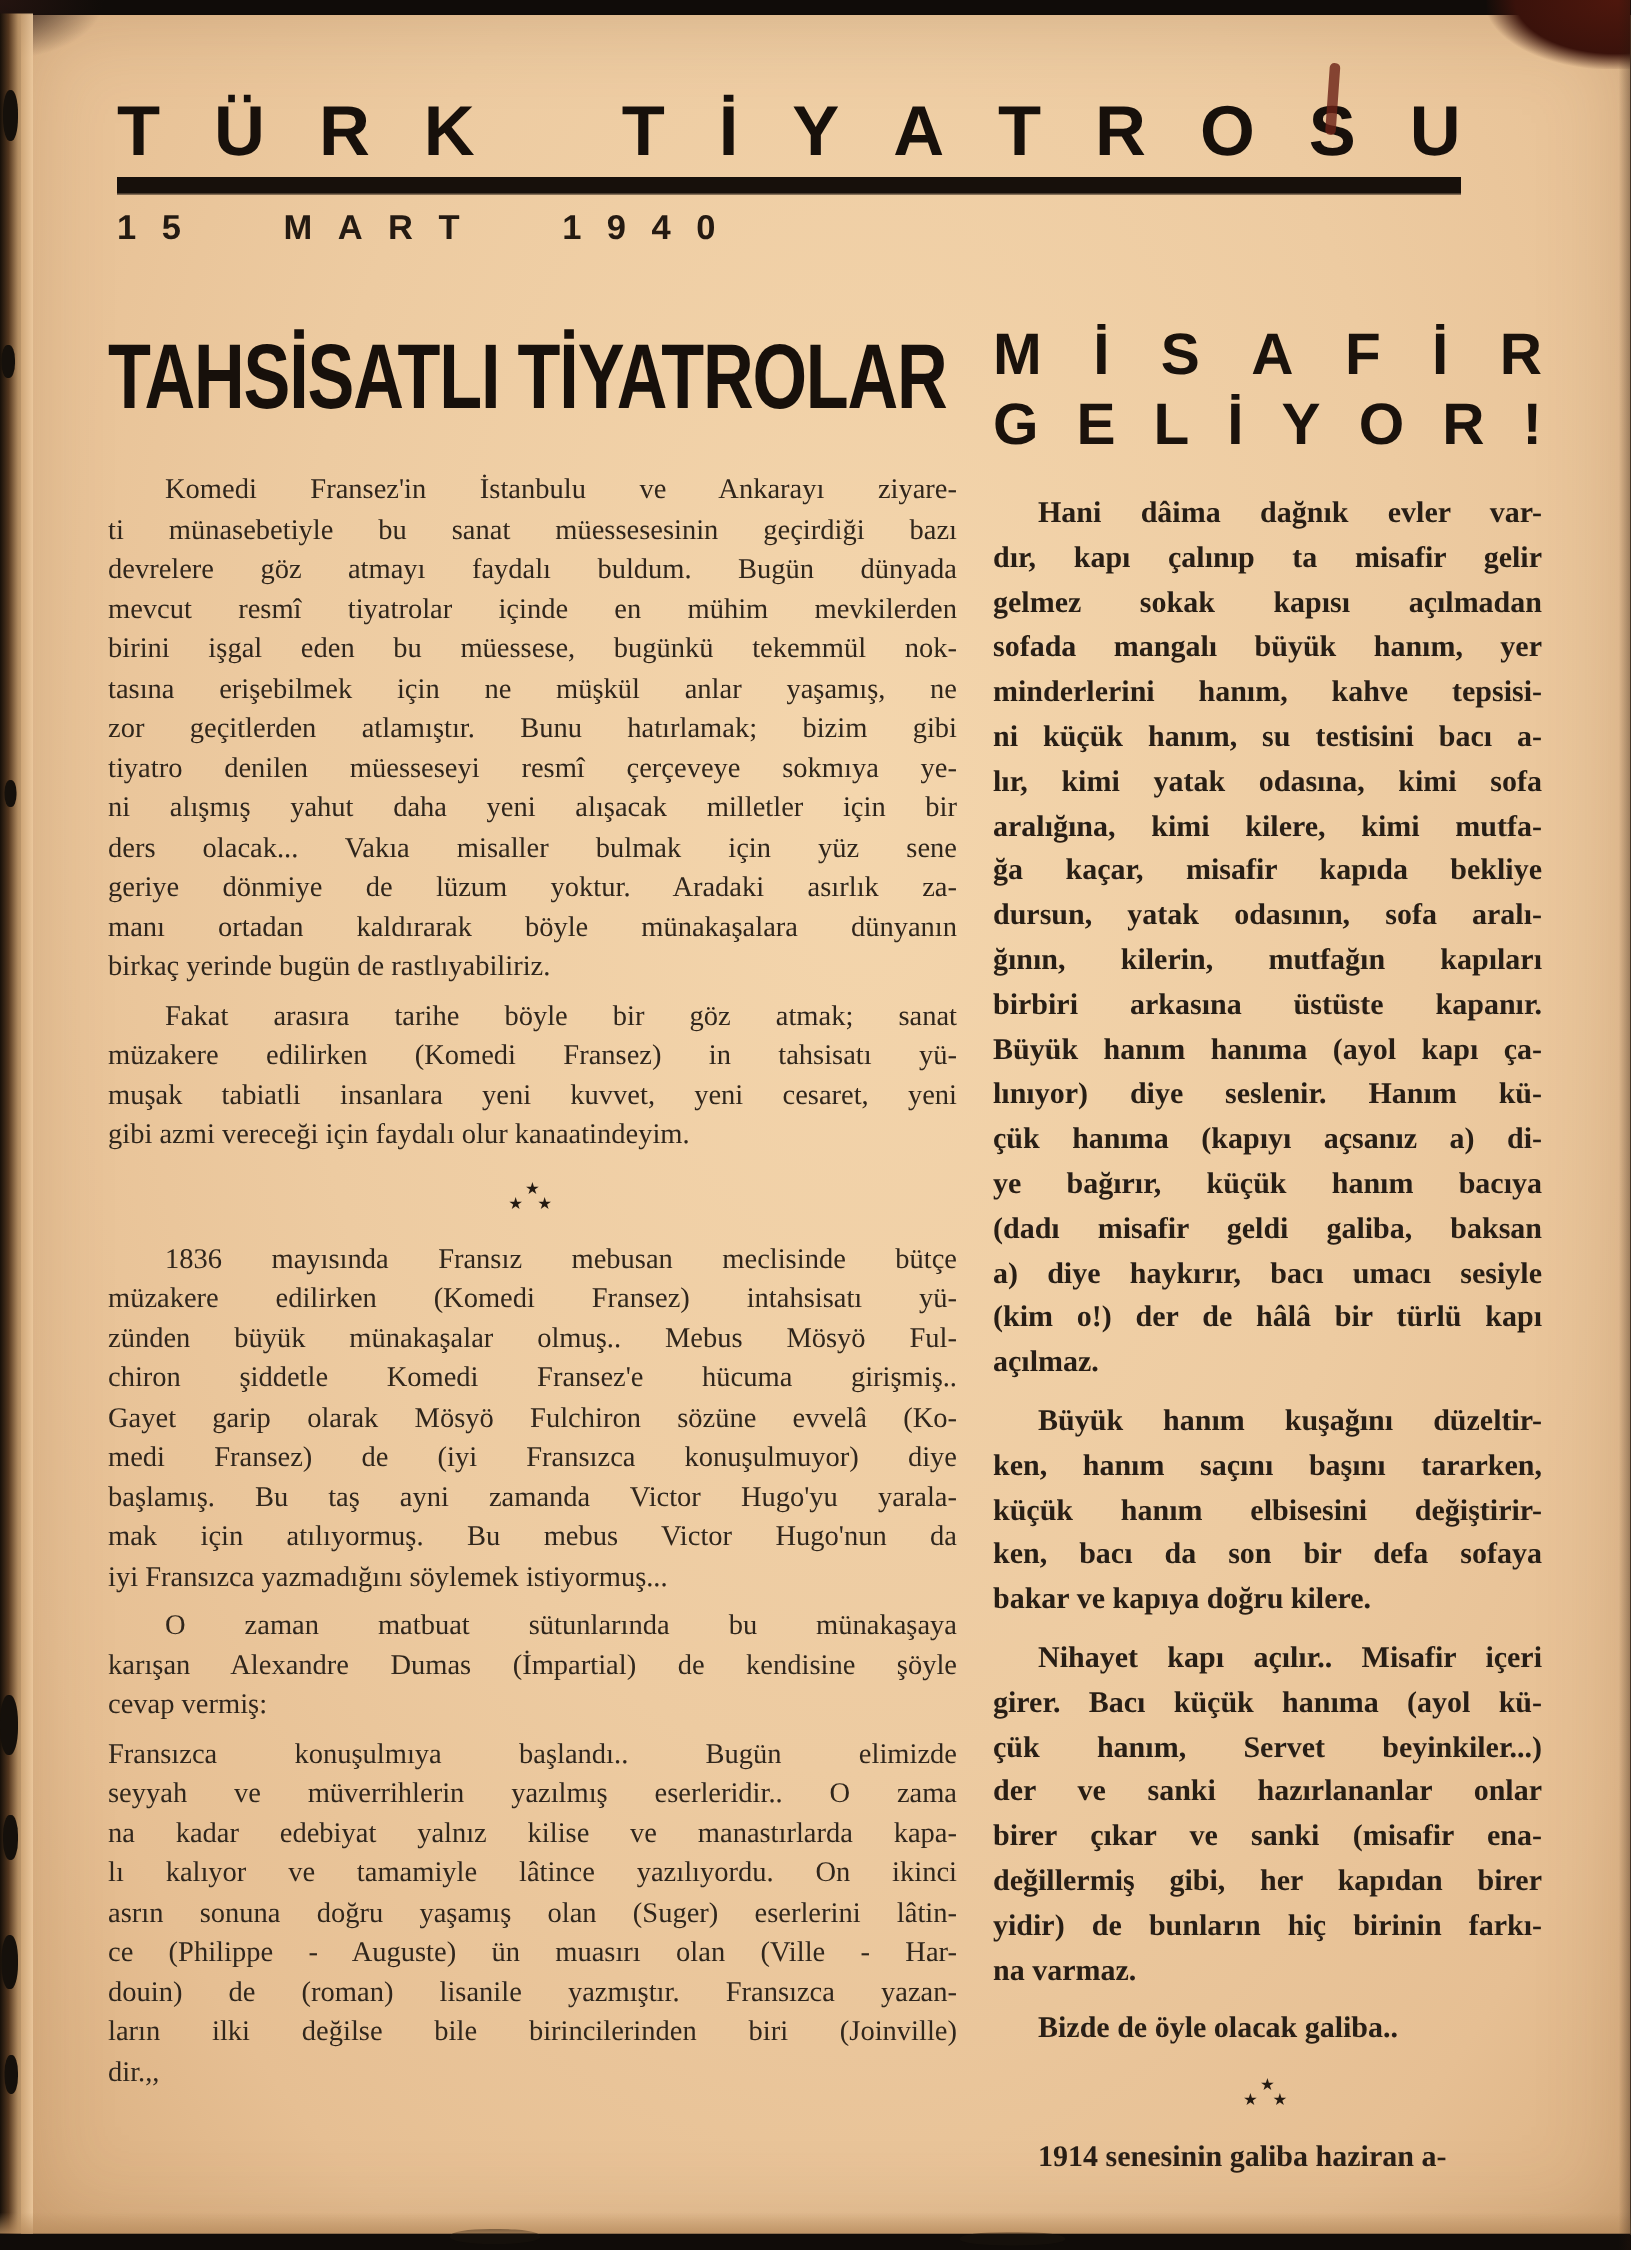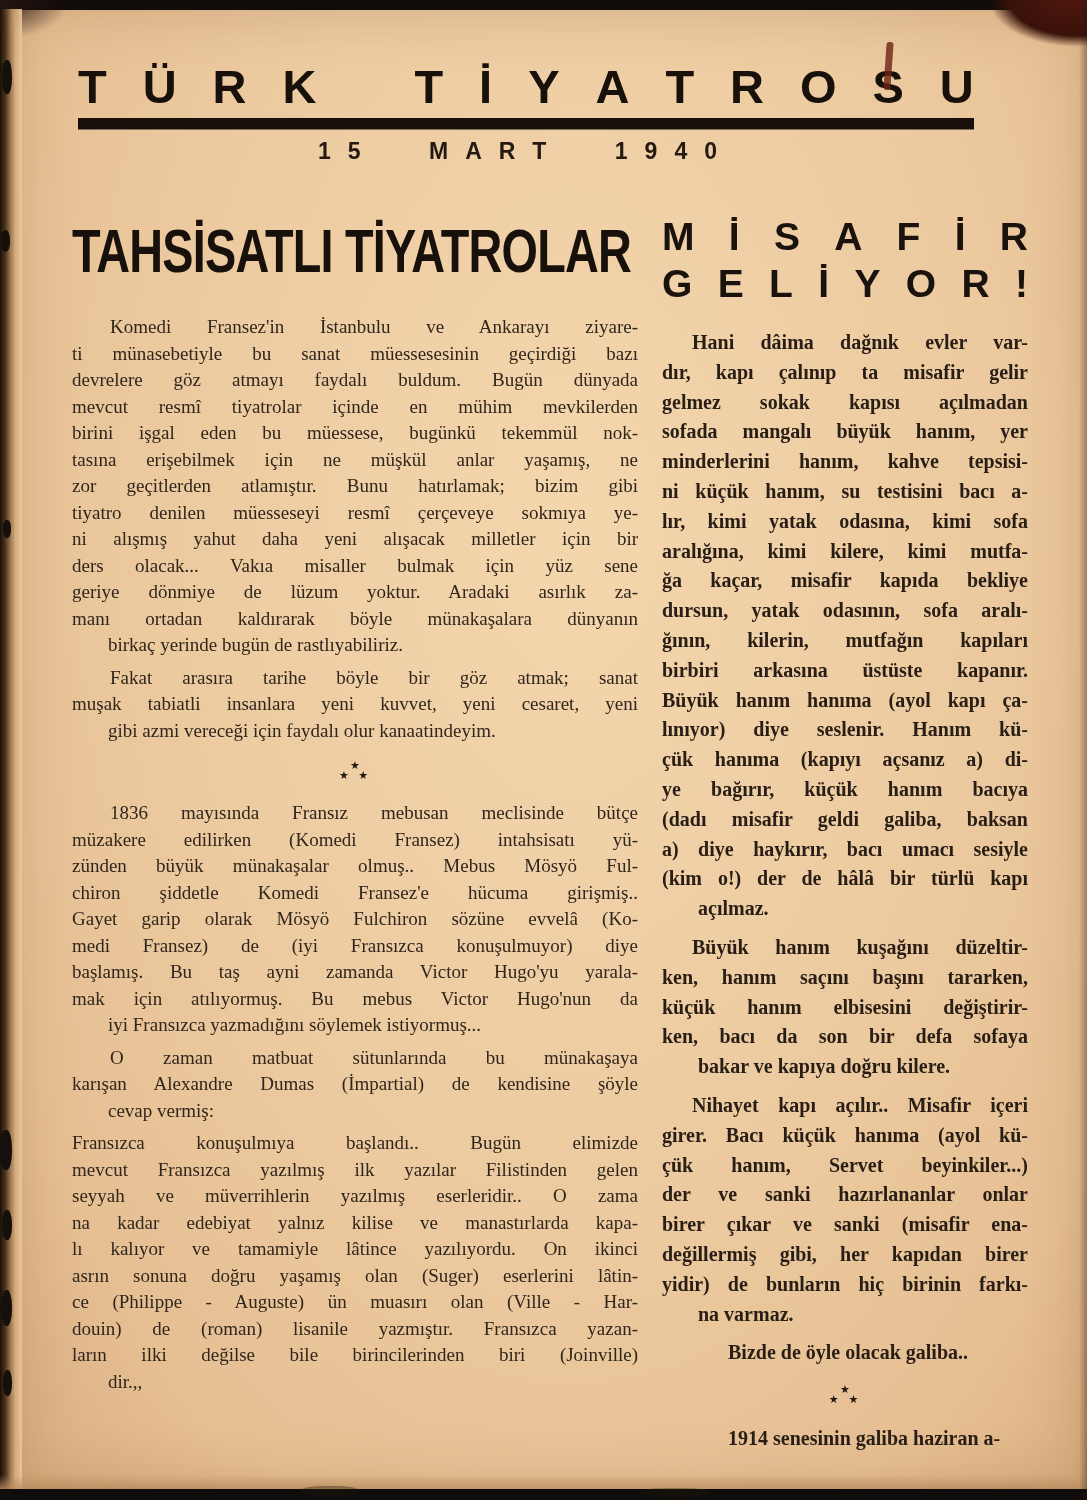--- a/index.html
+++ b/index.html
@@ -38,21 +38,21 @@
   .masthead-wrap{position:absolute;left:64px;top:48px;width:896px;}
   .masthead{
     display:flex;justify-content:space-between;align-items:flex-end;
     font-family:"Liberation Sans", sans-serif;font-weight:bold;
     font-size:47px;color:#17100b;height:56px;
   }
   .masthead span{display:inline-block;transform:scaleY(1.0);}
   .masthead .sp{width:26px;}
   .mast-rule{height:11px;background:#17100b;margin-top:4px;box-shadow:0 1px 0 rgba(23,16,11,.5);}
   .issue-date{
-    margin-top:9px;text-align:center;
+    margin-top:9px;
     font-family:"Liberation Sans", sans-serif;font-weight:bold;
     font-size:23px;letter-spacing:17px;word-spacing:28px;color:#241a12;
   }
 
   
   .columns{position:absolute;left:58px;top:200px;width:956px;display:flex;}
   .col-left{width:566px;margin-right:24px;}
   .col-right{width:366px;}
 
   .title-left{
@@ -67,21 +67,21 @@
     font-family:"Liberation Sans", sans-serif;font-weight:bold;
     font-size:39px;color:#1a120c;height:47px;align-items:flex-end;
   }
 
   
   .body-text .para{margin:0 0 6px 0;}
   .line{
     text-align:justify;text-align-last:justify;
     overflow:hidden;white-space:nowrap;
   }
-  .line.last{text-align-last:left;margin-left:36px;}
+  .line.last{text-align-last:left;}
   .body-left-text{font-size:19px;line-height:26.5px;color:#30261c;}
   .body-left-text .line.first{text-indent:38px;}
   .body-right-text{font-size:20px;line-height:29.8px;font-weight:bold;color:#281e15;}
   .body-right-text .line.first{text-indent:30px;}
   .body-right-text .para{margin:0 0 9px 0;}
 
   .divider{
     display:flex;flex-direction:column;align-items:center;
     margin:17px 0 19px 0;color:#241a12;
     font-size:11px;line-height:10px;font-family:"DejaVu Sans", sans-serif;
@@ -129,20 +129,21 @@
               <div class="line">zor geçitlerden atlamıştır. Bunu hatırlamak; bizim gibi</div>
               <div class="line">tiyatro denilen müesseseyi resmî çerçeveye sokmıya ye-</div>
               <div class="line">ni alışmış yahut daha yeni alışacak milletler için bir</div>
               <div class="line">ders olacak... Vakıa misaller bulmak için yüz sene</div>
               <div class="line">geriye dönmiye de lüzum yoktur. Aradaki asırlık za-</div>
               <div class="line">manı ortadan kaldırarak böyle münakaşalara dünyanın</div>
               <div class="line last">birkaç yerinde bugün de rastlıyabiliriz.</div>
             </div>
             <div class="para">
               <div class="line first">Fakat arasıra tarihe böyle bir göz atmak; sanat</div>
+              <div class="line">müzakere edilirken (Komedi Fransez) in tahsisatı yü-</div>
               <div class="line">muşak tabiatli insanlara yeni kuvvet, yeni cesaret, yeni</div>
               <div class="line last">gibi azmi vereceği için faydalı olur kanaatindeyim.</div>
             </div>
             <div class="divider">
               <span class="st1">★</span>
               <span class="st2">★ ★</span>
             </div>
             <div class="para">
               <div class="line first">1836 mayısında Fransız mebusan meclisinde bütçe</div>
               <div class="line">müzakere edilirken (Komedi Fransez) intahsisatı yü-</div>
@@ -154,21 +155,20 @@
               <div class="line">mak için atılıyormuş. Bu mebus Victor Hugo'nun da</div>
               <div class="line last">iyi Fransızca yazmadığını söylemek istiyormuş...</div>
             </div>
             <div class="para">
               <div class="line first">O zaman matbuat sütunlarında bu münakaşaya</div>
               <div class="line">karışan Alexandre Dumas (İmpartial) de kendisine şöyle</div>
               <div class="line last">cevap vermiş:</div>
             </div>
             <div class="para">
               <div class="line">Fransızca konuşulmıya başlandı.. Bugün elimizde</div>
-              <div class="line">mevcut Fransızca yazılmış ilk yazılar Filistinden gelen</div>
               <div class="line">seyyah ve müverrihlerin yazılmış eserleridir.. O zama</div>
               <div class="line">na kadar edebiyat yalnız kilise ve manastırlarda kapa-</div>
               <div class="line">lı kalıyor ve tamamiyle lâtince yazılıyordu. On ikinci</div>
               <div class="line">asrın sonuna doğru yaşamış olan (Suger) eserlerini lâtin-</div>
               <div class="line">ce (Philippe - Auguste) ün muasırı olan (Ville - Har-</div>
               <div class="line">douin) de (roman) lisanile yazmıştır. Fransızca yazan-</div>
               <div class="line">ların ilki değilse bile birincilerinden biri (Joinville)</div>
               <div class="line last">dir.,,</div>
             </div>
           </div>

